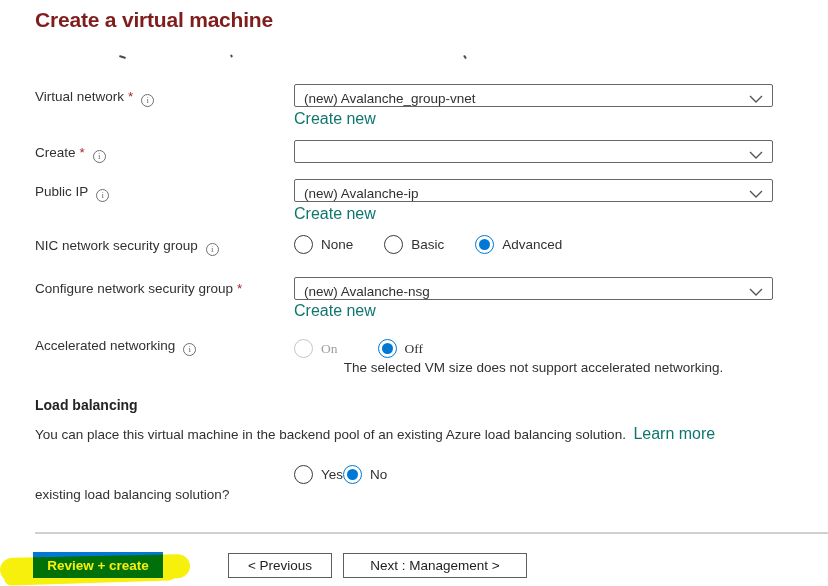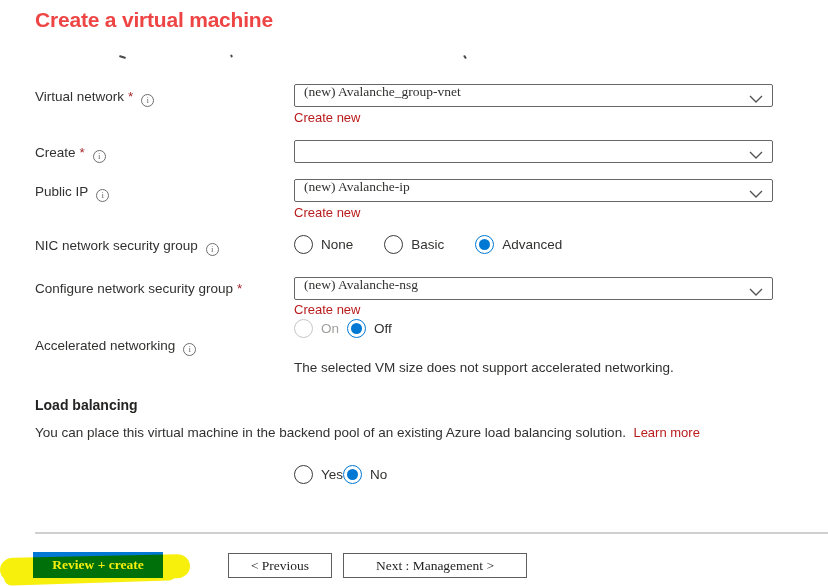--- a/index.html
+++ b/index.html
@@ -4,45 +4,45 @@
 <style>
   * { margin:0; padding:0; box-sizing:border-box; }
   html,body { width:828px; height:586px; }
   body {
     font-family:"Liberation Sans","DejaVu Sans",sans-serif;
     background:#ffffff; color:#323130; position:relative; overflow:hidden;
   }
   .abs { position:absolute; }
 
   .page-title {
-    left:35px; top:8px; font-size:21px; font-weight:700; color:#ef4444;
+    left:35px; top:8px; font-size:21px; font-weight:700; color:#7f1d1d;
     letter-spacing:-0.2px;
   }
 
   
   .frag { height:2px; background:#4a4a4a; border-radius:1px; }
 
   .label { font-size:13.5px; color:#323130; white-space:nowrap; }
   .req { color:#a4262c; margin-left:4px; font-size:13.5px; }
   .info {
     display:inline-flex; align-items:center; justify-content:center;
     width:13px; height:13px; border:1px solid #6e6e6e; border-radius:50%;
     font-size:9px; line-height:1; color:#6e6e6e; margin-left:8px;
     vertical-align:-2px; font-family:"Liberation Serif","DejaVu Serif",serif;
   }
 
   .select {
     position:absolute; left:294px; width:479px; height:23px;
     border:1px solid #666666; border-radius:2px; background:#fff;
-    display:flex; align-items:center; padding:0 34px 8px 9px;
-    font-size:13.5px; color:#323130; cursor:pointer;font-family:Liberation Serif, serif;
+    display:flex; align-items:flex-end; padding:0 34px 0 9px;
+    font-size:13.5px; color:#323130; cursor:pointer;
   }
   .select .chev { position:absolute; right:9px; top:7px; }
 
-  .link { color:#b91c1c; font-size:13px; cursor:pointer; text-decoration:none; }
+  .link { color:#0f766e; font-size:16px; cursor:pointer; text-decoration:none; }
 
   .radio-group { position:absolute; left:294px; display:flex; align-items:center; }
   .radio-opt { display:flex; align-items:center; cursor:pointer; }
   .rb {
     width:19px; height:19px; border:1px solid #3b3a39; border-radius:50%;
     background:#fff; display:inline-flex; align-items:center; justify-content:center;
     flex:none;
   }
   .rb.sel { border-color:#0078d4; }
   .rb.sel::after { content:""; width:11px; height:11px; border-radius:50%; background:#0078d4; }
@@ -50,21 +50,21 @@
   .opt-label { font-size:13.5px; color:#323130; margin-left:8px; }
   .opt-label.dis { color:#a19f9d; }
 
   .note { font-size:13.5px; color:#323130; }
 
   .section-heading { font-size:14px; font-weight:700; color:#252423;text-align:right; }
   .para { font-size:13.5px; color:#323130; }
 
   .divider { left:35px; right:0; top:532px; height:2px; background:#d2d0ce; }
 
-  button { font-family:Liberation Serif, serif; cursor:pointer; }
+  button { font-family:Liberation Sans, sans-serif; cursor:pointer; }
   .btn-primary {
     position:absolute; left:33px; top:552px; width:130px; height:26px;
     background:#0078d4; color:#ffffff; border:none; font-size:13.5px; font-weight:700;
   }
   .btn-secondary {
     position:absolute; top:553px; height:25px; background:#ffffff;
     border:1px solid #5f5e5c; color:#201f1e; font-size:13.5px; padding:0 14px;
   }
   #btn-previous { left:228px; width:104px; }
   #btn-next { left:343px; width:184px; }
@@ -153,40 +153,41 @@
     <svg width="14" height="9" viewBox="0 0 14 9">
         <polyline points="1,1 7,7 13,1" fill="none" stroke="#555" stroke-width="1.4"></polyline>
       </svg>
   </span>
 </div>
 <a class="abs link" style="left:294px; top:302px;">Create new</a>
 
 <div class="abs label" style="left:35px; top:338px;">
   <span>Accelerated networking</span><span class="info">i</span>
 </div>
-<div class="radio-group" style="top:319px; gap:8px;">
+<div class="radio-group" style="top:339px; gap:40px;font-family:Liberation Serif, serif;">
   <span class="radio-opt">
     <span class="rb dis"></span>
     <span class="opt-label dis">On</span>
   </span>
   <span class="radio-opt">
     <span class="rb sel"></span>
     <span class="opt-label">Off</span>
   </span>
 </div>
-<div class="abs note" style="left:294px; top:360px; width:479px; text-align:left;">The selected VM size does not support accelerated networking.</div>
+<div class="abs note" style="left:294px; top:360px; width:479px; text-align:center;">The selected VM size does not support accelerated networking.</div>
 
 <div class="abs section-heading" style="left:35px; top:397px;">Load balancing</div>
 <div class="abs para" style="left:35px; top:425px; width:760px;">
   <span>You can place this virtual machine in the backend pool of an existing Azure load balancing solution.</span>&nbsp;
   <a class="link">Learn more</a>
 </div>
 
 <div class="abs label" style="left:35px; top:466px; line-height:19px; white-space:normal;">
   <br>
+  <span>existing load balancing solution?</span>
 </div>
 <div class="radio-group" style="top:465px; ">
   <span class="radio-opt">
     <span class="rb"></span>
     <span class="opt-label">Yes</span>
   </span>
   <span class="radio-opt">
     <span class="rb sel"></span>
     <span class="opt-label">No</span>
   </span>

